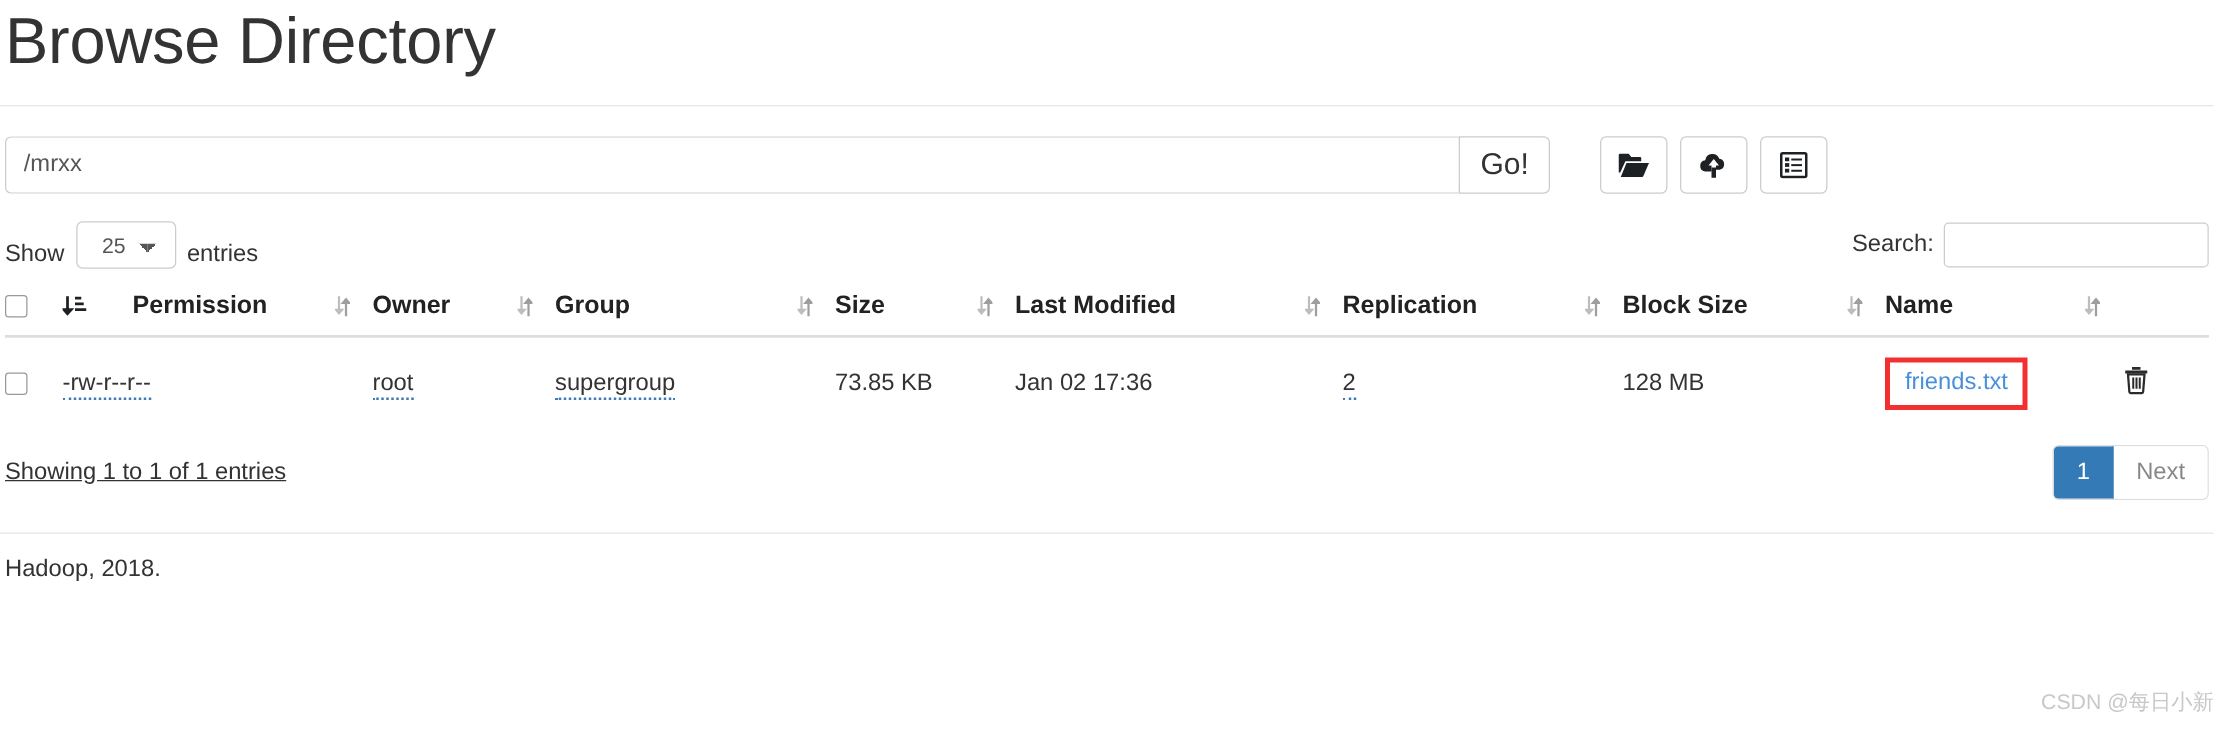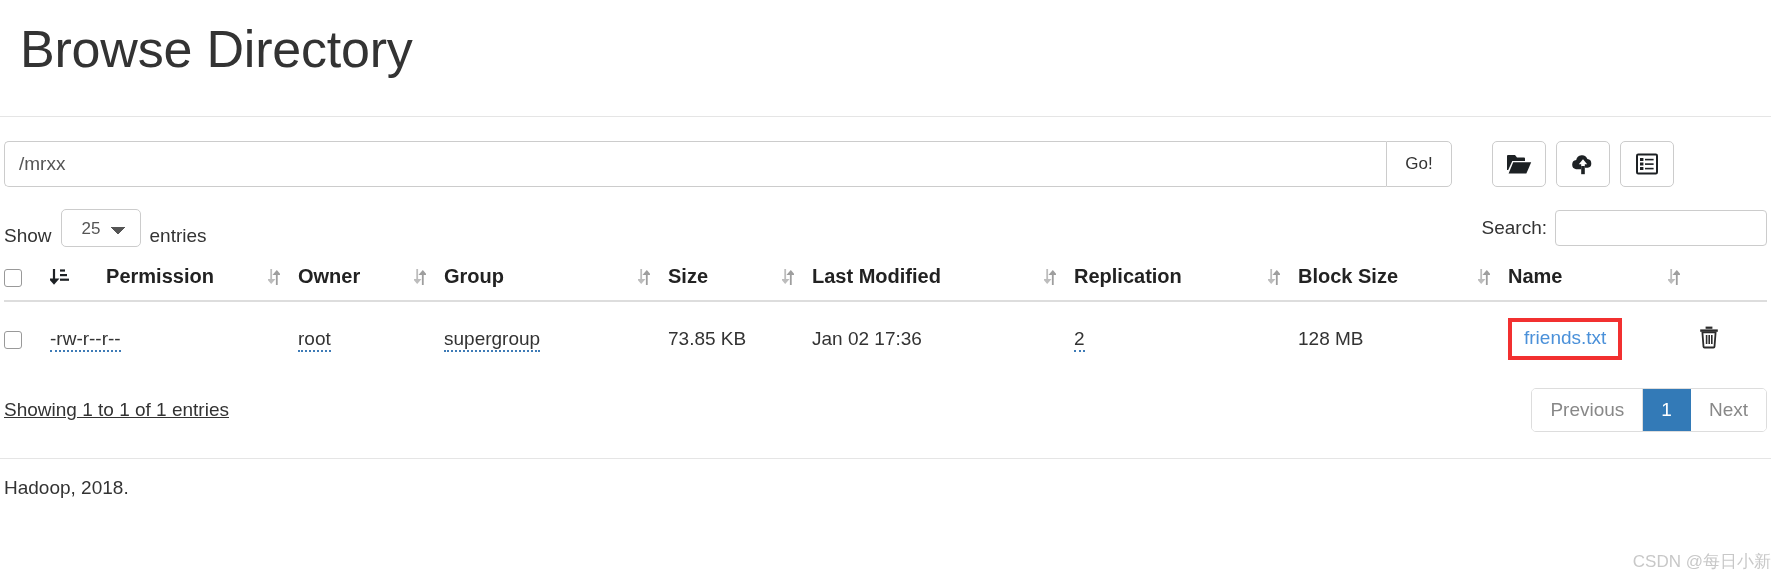--- a/index.html
+++ b/index.html
@@ -25,40 +25,40 @@
 
   
   .page-header {
     padding: 2px 0 14px 4px;
   }
   .page-title {
     font-size: 52px;
     font-weight: 400;
     line-height: 62px;
     color: #333333;
-    margin: 16px;
+    margin: 0;
     letter-spacing: -0.2px;
   }
   .hr {
     height: 1px;
     background: #e5e5e5;
     width: 1771px;
     margin: 6px 0 0 0;
   }
 
   
   .path-row {
     display: flex;
     align-items: flex-start;
     padding: 24px 4px 0 4px;
     box-sizing: border-box;
   }
   .input-group {
     display: flex;
-    width: 1448px;
+    width: 1236px;
   }
   .path-input {
     flex: 1 1 auto;
     height: 46px;
     box-sizing: border-box;
     border: 1px solid #cccccc;
     border-right: none;
     border-radius: 5px 0 0 5px;
     font-size: 19px;
     font-family: "Liberation Sans", sans-serif;
@@ -67,21 +67,21 @@
     background: #ffffff;
     outline: none;
   }
   .go-btn {
     height: 46px;
     box-sizing: border-box;
     min-width: 66px;
     border: 1px solid #cccccc;
     border-radius: 0 5px 5px 0;
     background: #ffffff;
-    font-size: 17px;
+    font-size: 24px;
     font-family: "Liberation Sans", sans-serif;
     color: #333333;
     cursor: pointer;
     padding: 0 16px;
   }
   .icon-btn-group {
     display: flex;
     margin-left: 40px;
     gap: 10px;
   }
@@ -523,21 +523,20 @@
             </span>
           </button>
         </td>
       </tr>
     </tbody>
   </table>
 
   <div class="dt-bottom">
     <div class="dt-info">Showing 1 to 1 of 1 entries</div>
     <div class="pagination">
-      <button class="page-btn">Previous</button>
       <button class="page-btn active">1</button>
       <button class="page-btn">Next</button>
     </div>
   </div>
 
   <div class="footer-hr"></div>
   <div class="footer-text">Hadoop, 2018.</div>
 
   <div class="watermark">CSDN @每日小新</div>
 </div>

